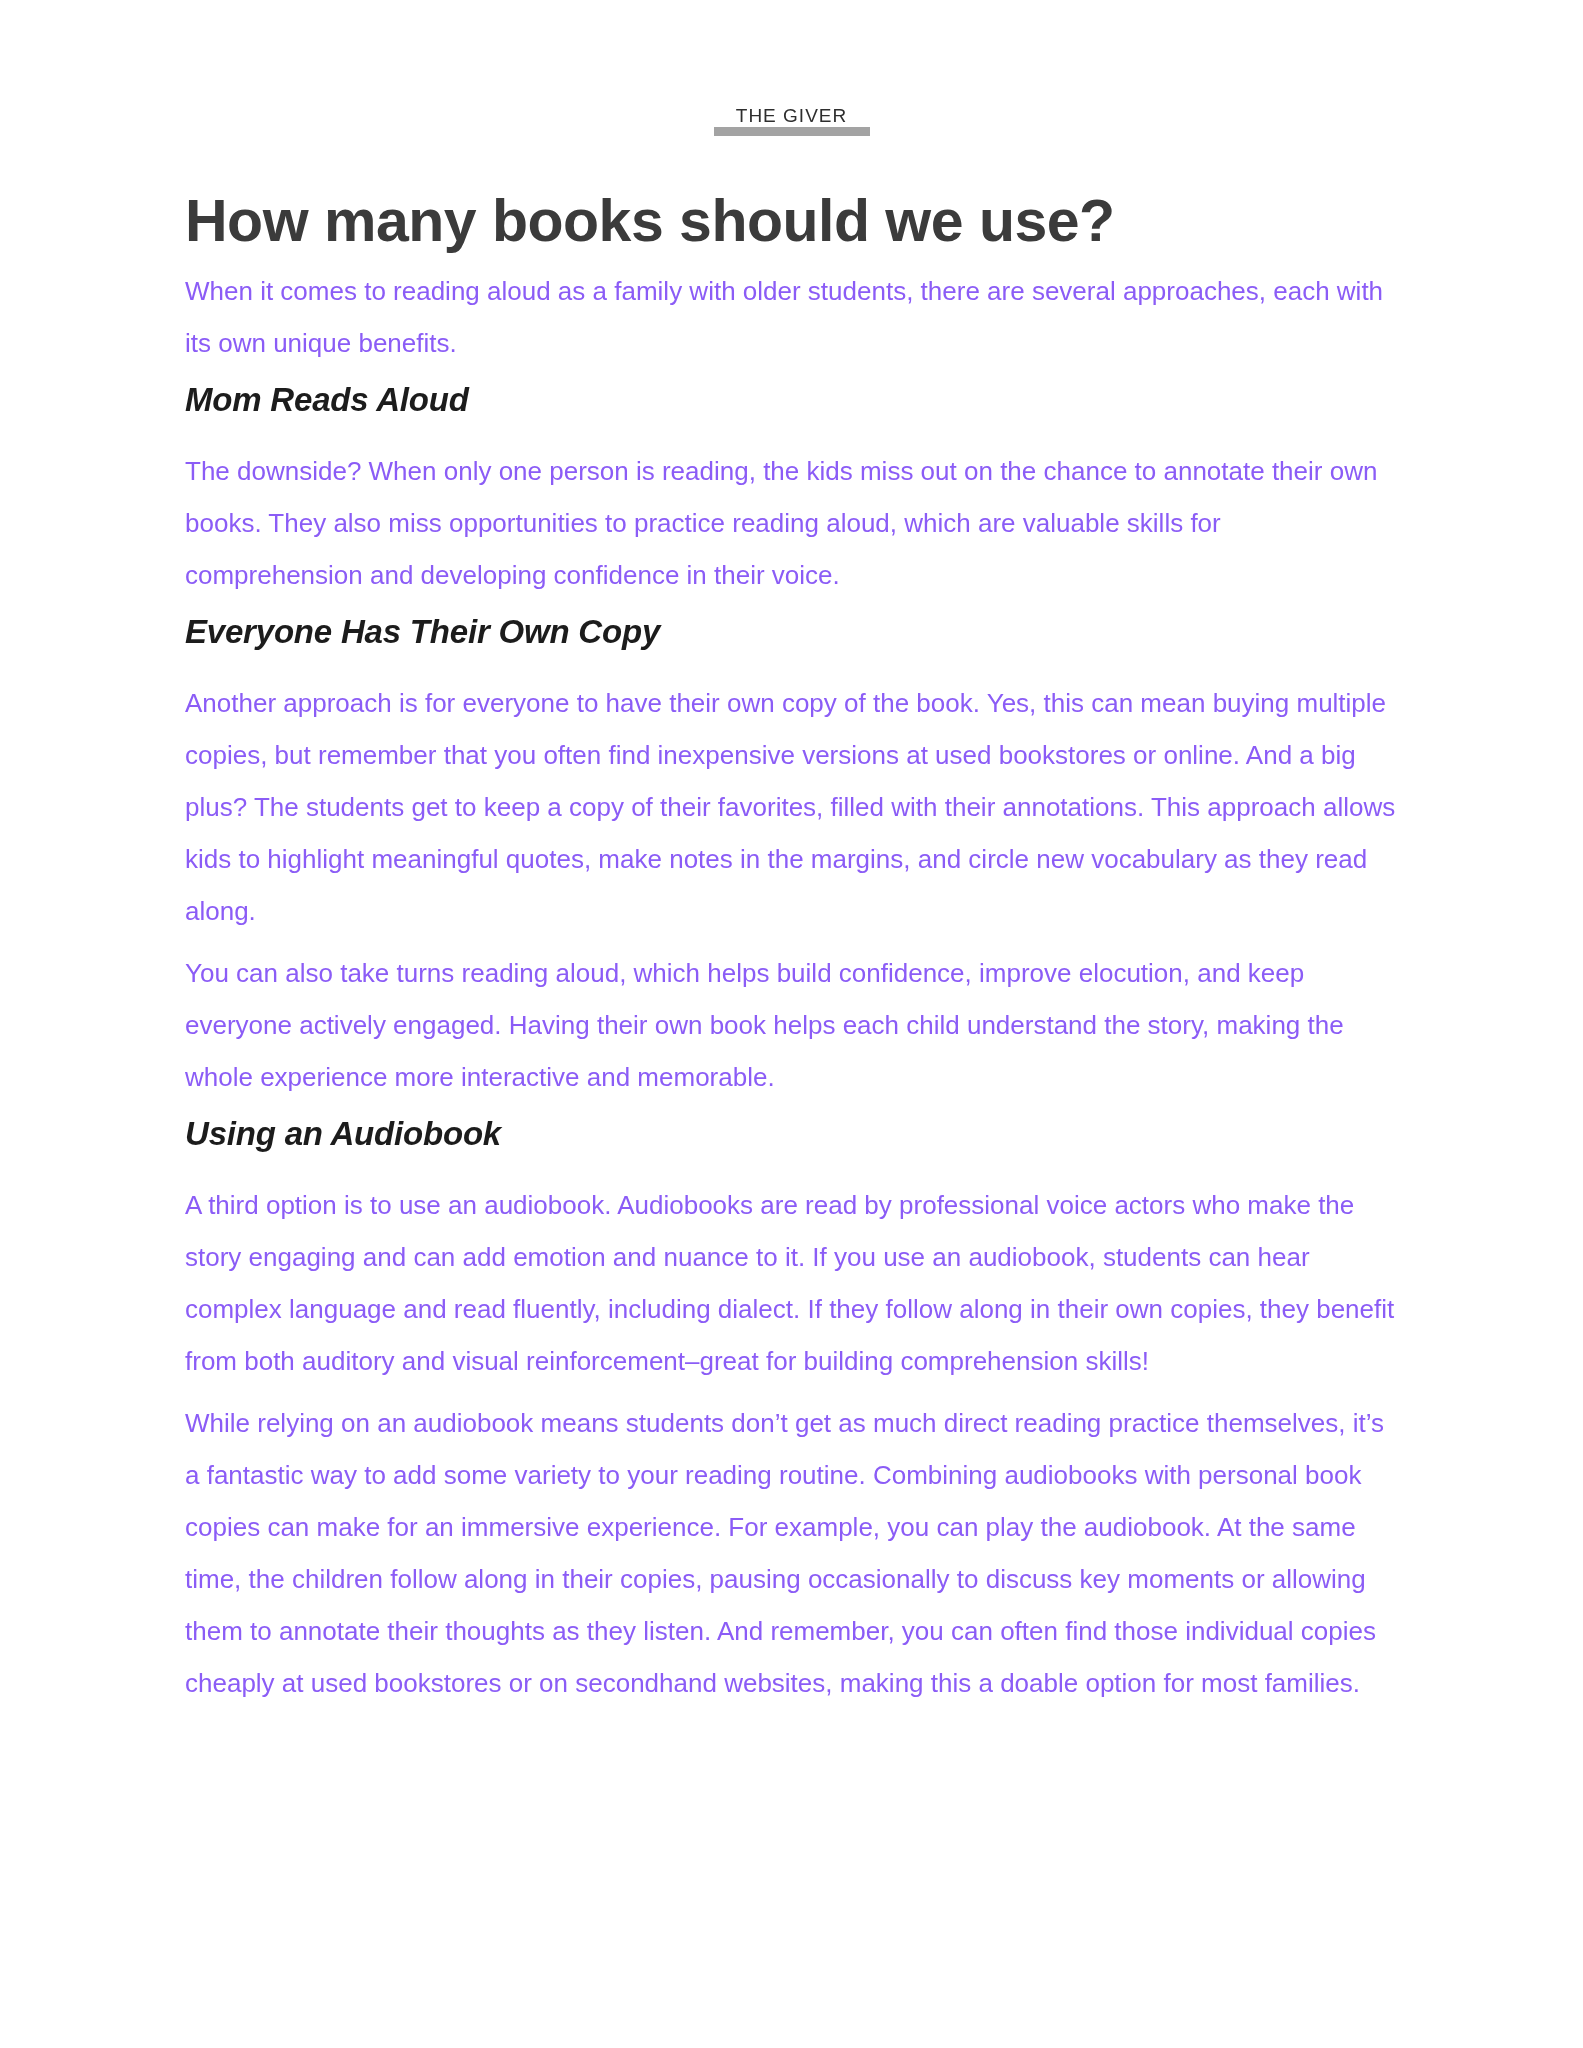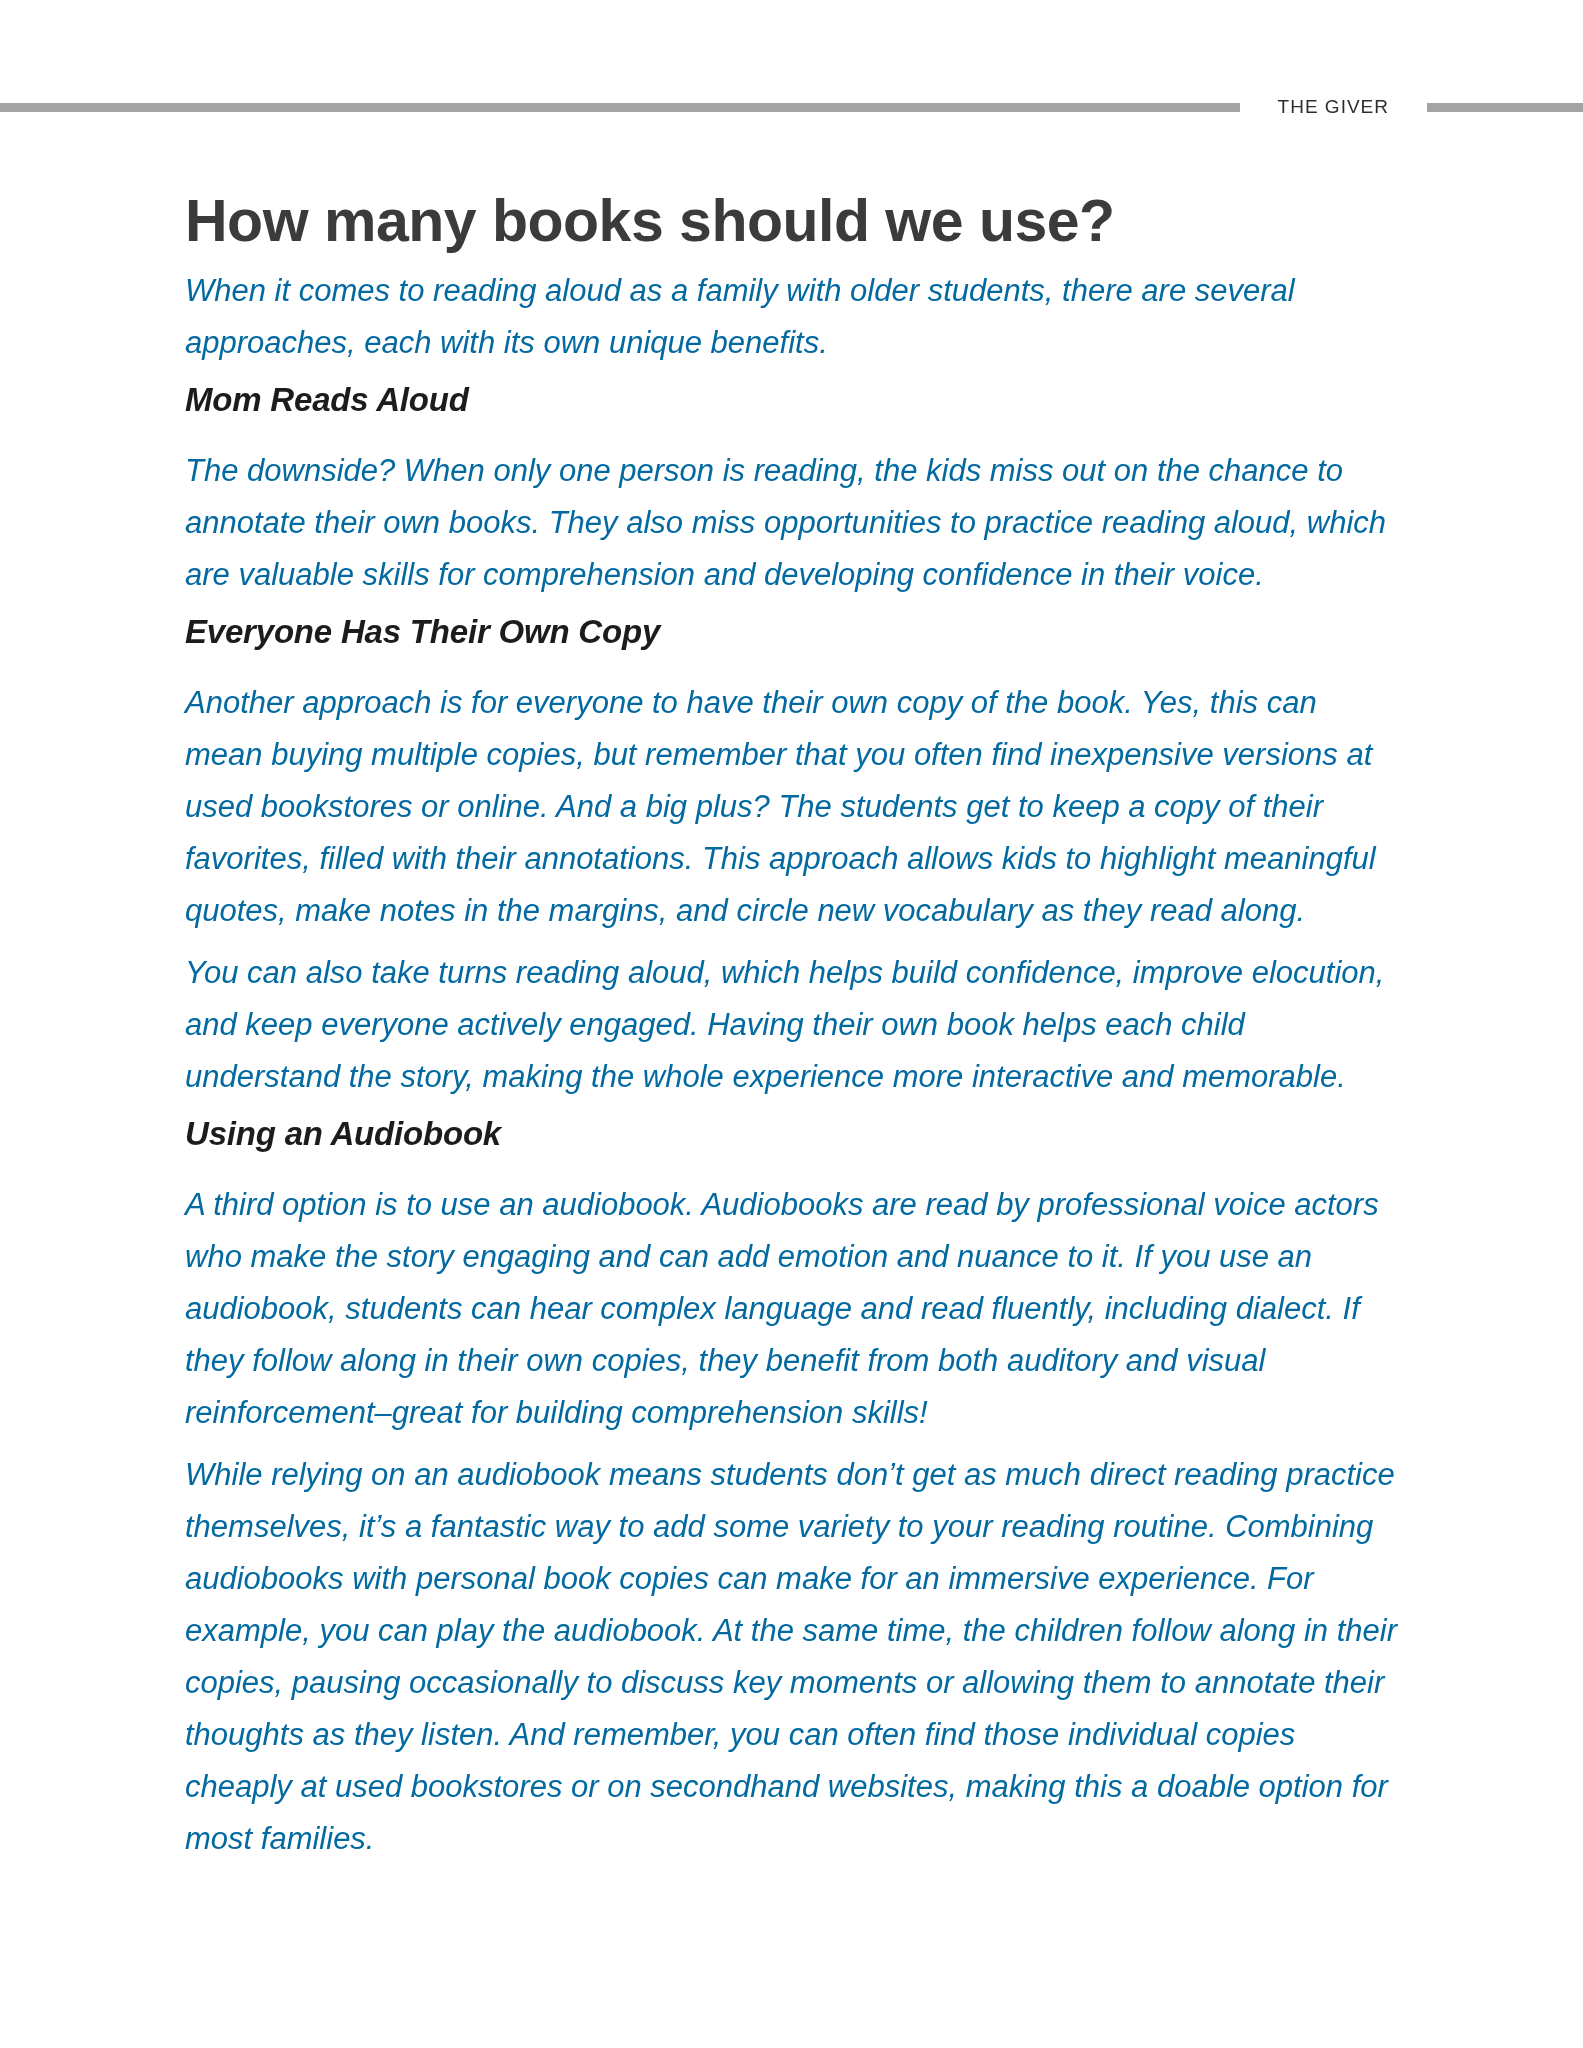--- a/index.html
+++ b/index.html
@@ -19,20 +19,21 @@
   }
 
   
   .header {
     position: absolute;
     top: 96px;
     left: 0;
     right: 0;
     display: flex;
     align-items: center;
+    flex-direction: column;
   }
   .rule {
     height: 9px;
     background: #a3a3a3;
   }
   .rule-left { flex: 1 1 auto; }
   .rule-right { width: 156px; flex: 0 0 auto; }
   .header-label {
     flex: 0 0 auto;
     margin: 0 38px;
@@ -52,25 +53,24 @@
   h1.page-title {
     margin-top: 193px;
     margin-bottom: 16px;
     font-size: 59px;
     line-height: 56px;
     font-weight: 700;
     color: #3b3b3b;
     letter-spacing: -0.5px;
   }
   p.para {
-    font-size: 31px;
+    font-size: 26px;
     line-height: 52px;
     margin-bottom: 10px;
-    color: #0369a1;
-    font-style: italic;
+    color: #8b5cf6;
   }
   h2.section-heading {
     font-size: 33px;
     line-height: 42px;
     font-weight: 700;
     color: #1c1c1c;
     margin-top: 0;
     margin-bottom: 24px;
     letter-spacing: -0.2px;
     font-style: italic;

